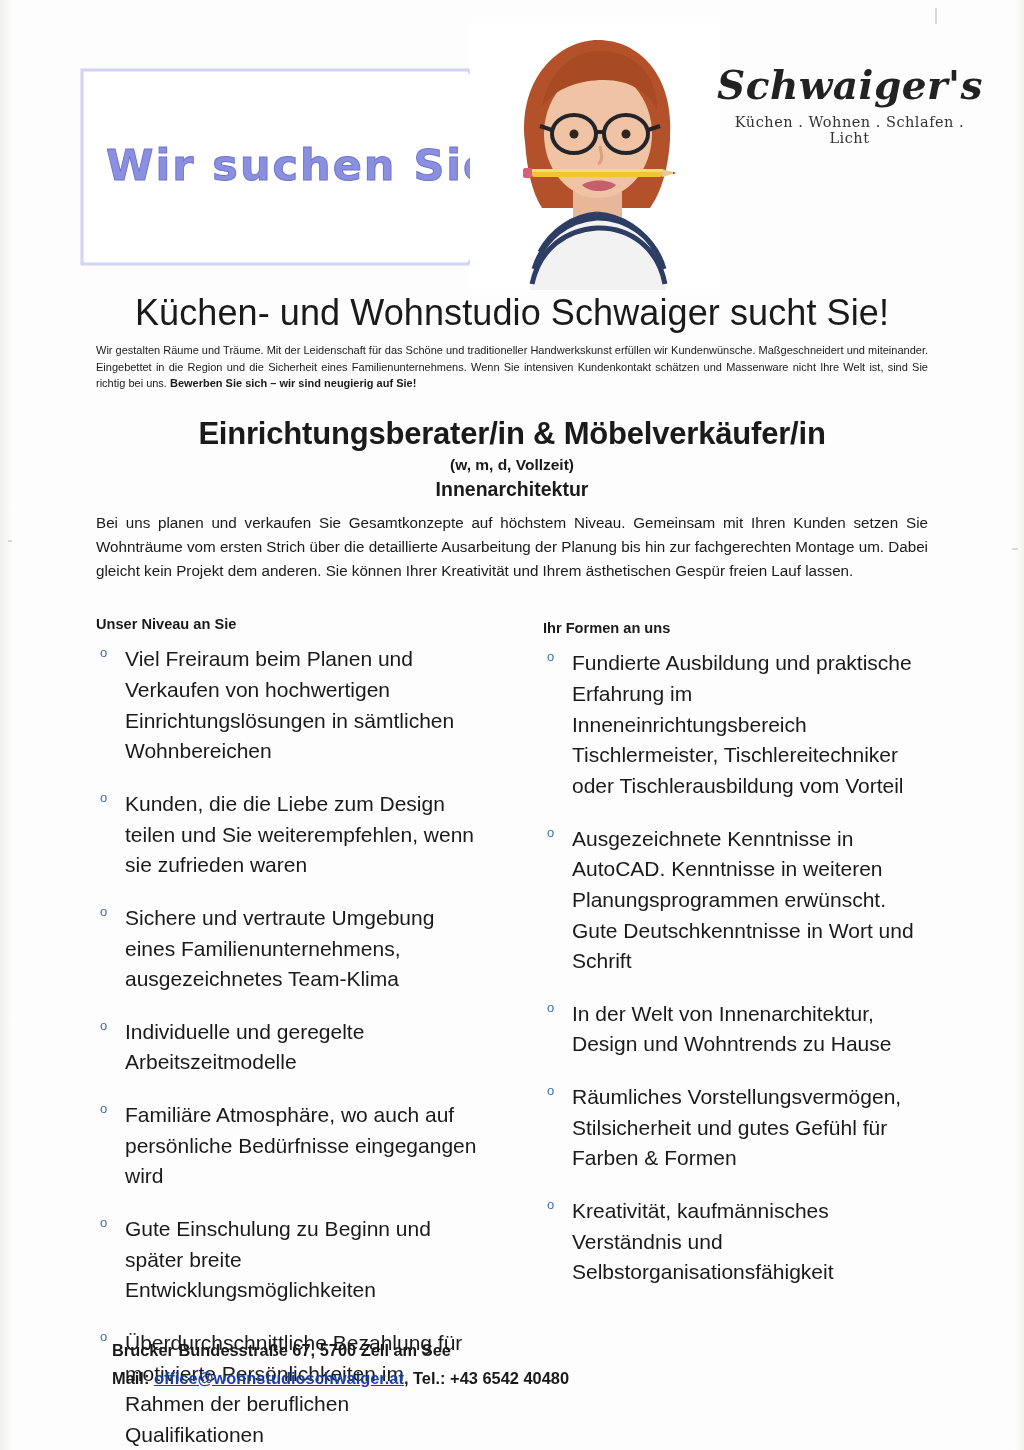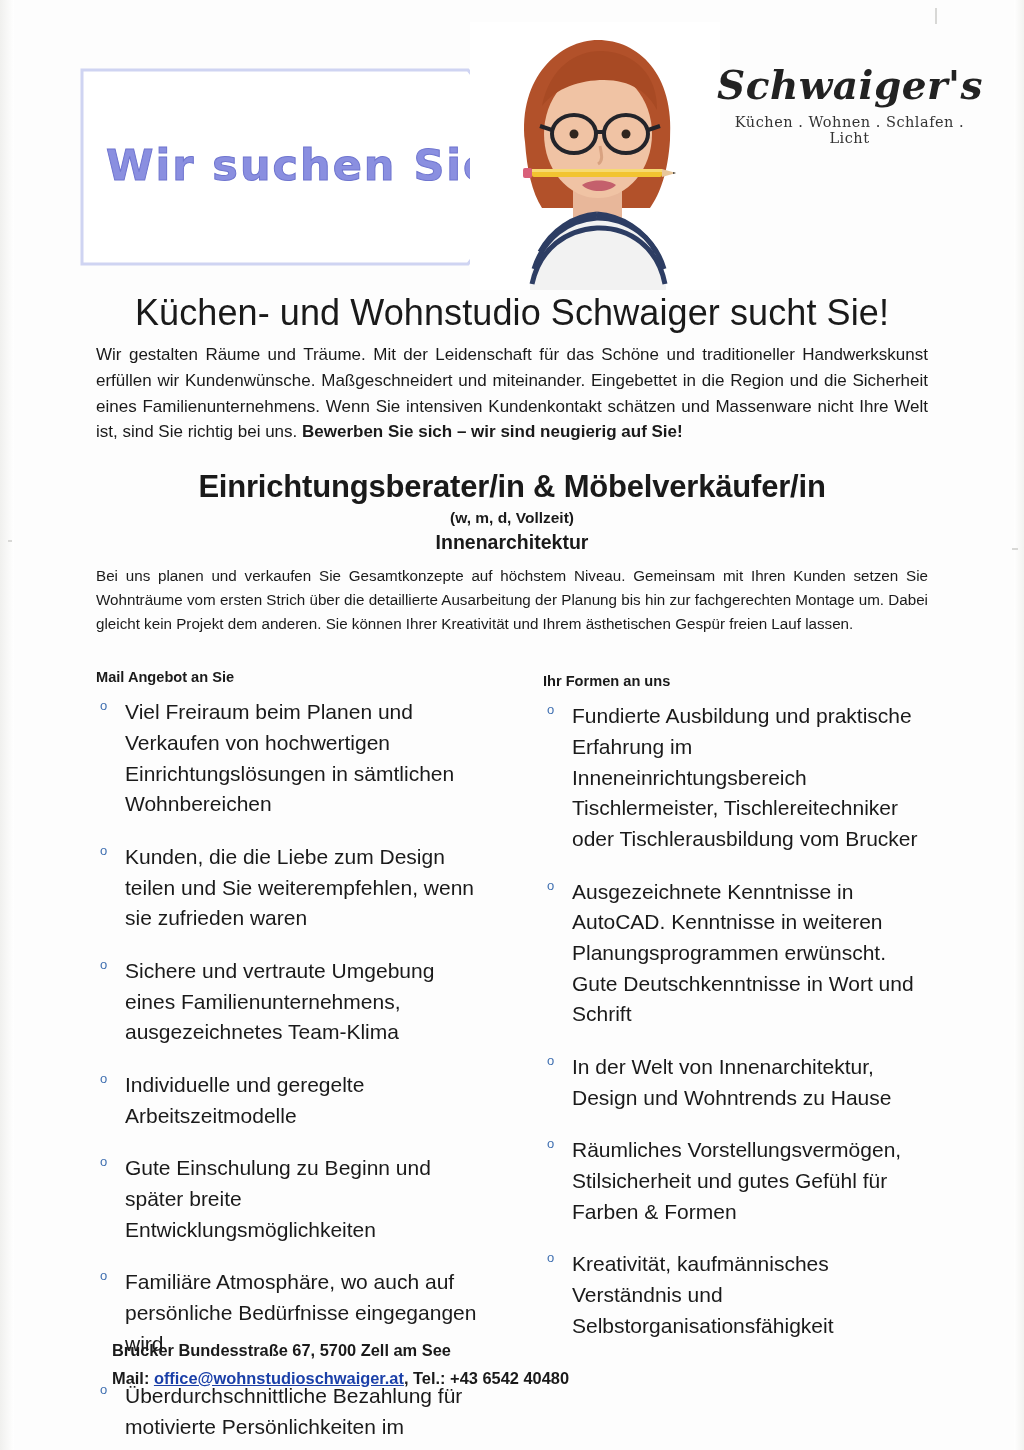--- a/index.html
+++ b/index.html
@@ -108,21 +108,21 @@
     padding: 0 96px;
   }
   h1.section-title {
     font-size: 36px;
     font-weight: normal;
     text-align: center;
     margin: 0 0 8px 0;
     letter-spacing: 0.1px;
   }
   p.intro {
-    font-size: 17px;
+    font-size: 11px;
     line-height: 1.52;
     text-align: justify;
     margin: 0 0 24px 0;
   }
   .intro strong { font-weight: bold; }
   h2.job-title {
     font-size: 31px;
     font-weight: bold;
     text-align: center;
     margin: 20px 0 4px 0;
@@ -275,36 +275,36 @@
 
     <h2 class="job-title">Einrichtungsberater/in &amp; Möbelverkäufer/in</h2>
     <div class="job-sub">(w, m, d, Vollzeit)</div>
     <div class="job-field">Innenarchitektur</div>
 
     <p class="desc">Bei uns planen und verkaufen Sie Gesamtkonzepte auf höchstem Niveau. Gemeinsam mit Ihren Kunden setzen Sie Wohnträume vom ersten Strich über die detaillierte Ausarbeitung der Planung bis hin zur fachgerechten Montage um. Dabei gleicht kein Projekt dem anderen. Sie können Ihrer Kreativität und Ihrem ästhetischen Gespür freien Lauf lassen.</p>
 
     <div class="columns">
 
       <div class="col col-left">
-        <div class="col-head">Mail Angebot an Sie</div>
+        <div class="col-head">Unser Niveau an Sie</div>
         <ul class="bullets">
           <li>Viel Freiraum beim Planen und Verkaufen von hochwertigen Einrichtungslösungen in sämtlichen Wohnbereichen</li>
           <li>Kunden, die die Liebe zum Design teilen und Sie weiterempfehlen, wenn sie zufrieden waren</li>
           <li>Sichere und vertraute Umgebung eines Familienunternehmens, ausgezeichnetes Team-Klima</li>
           <li>Individuelle und geregelte Arbeitszeitmodelle</li>
+          <li>Familiäre Atmosphäre, wo auch auf persönliche Bedürfnisse eingegangen wird</li>
           <li>Gute Einschulung zu Beginn und später breite Entwicklungsmöglichkeiten</li>
-          <li>Familiäre Atmosphäre, wo auch auf persönliche Bedürfnisse eingegangen wird</li>
           <li>Überdurchschnittliche Bezahlung für motivierte Persönlichkeiten im Rahmen der beruflichen Qualifikationen</li>
         </ul>
       </div>
 
       <div class="col col-right">
         <div class="col-head">Ihr Formen an uns</div>
         <ul class="bullets">
-          <li>Fundierte Ausbildung und praktische Erfahrung im Inneneinrichtungsbereich Tischlermeister, Tischlereitechniker oder Tischlerausbildung vom Brucker</li>
+          <li>Fundierte Ausbildung und praktische Erfahrung im Inneneinrichtungsbereich Tischlermeister, Tischlereitechniker oder Tischlerausbildung vom Vorteil</li>
           <li>Ausgezeichnete Kenntnisse in AutoCAD. Kenntnisse in weiteren Planungsprogrammen erwünscht. Gute Deutschkenntnisse in Wort und Schrift</li>
           <li>In der Welt von Innenarchitektur, Design und Wohntrends zu Hause</li>
           <li>Räumliches Vorstellungsvermögen, Stilsicherheit und gutes Gefühl für Farben &amp; Formen</li>
           <li>Kreativität, kaufmännisches Verständnis und Selbstorganisationsfähigkeit</li>
         </ul>
       </div>
 
     </div>
   </div>
 

